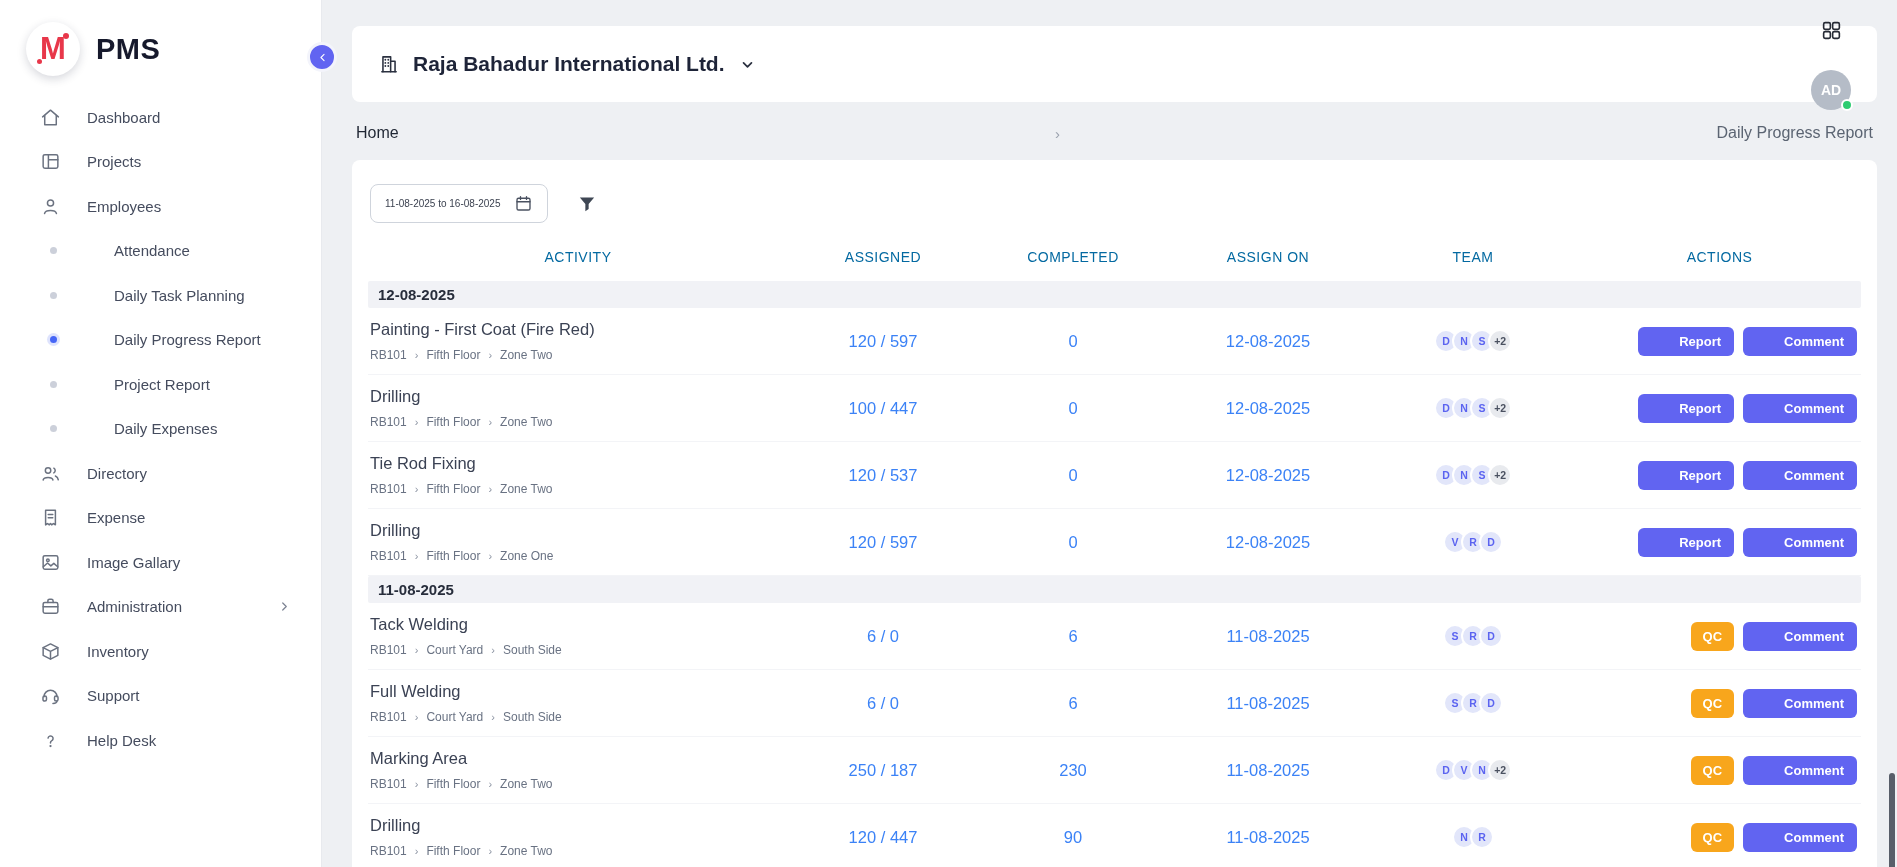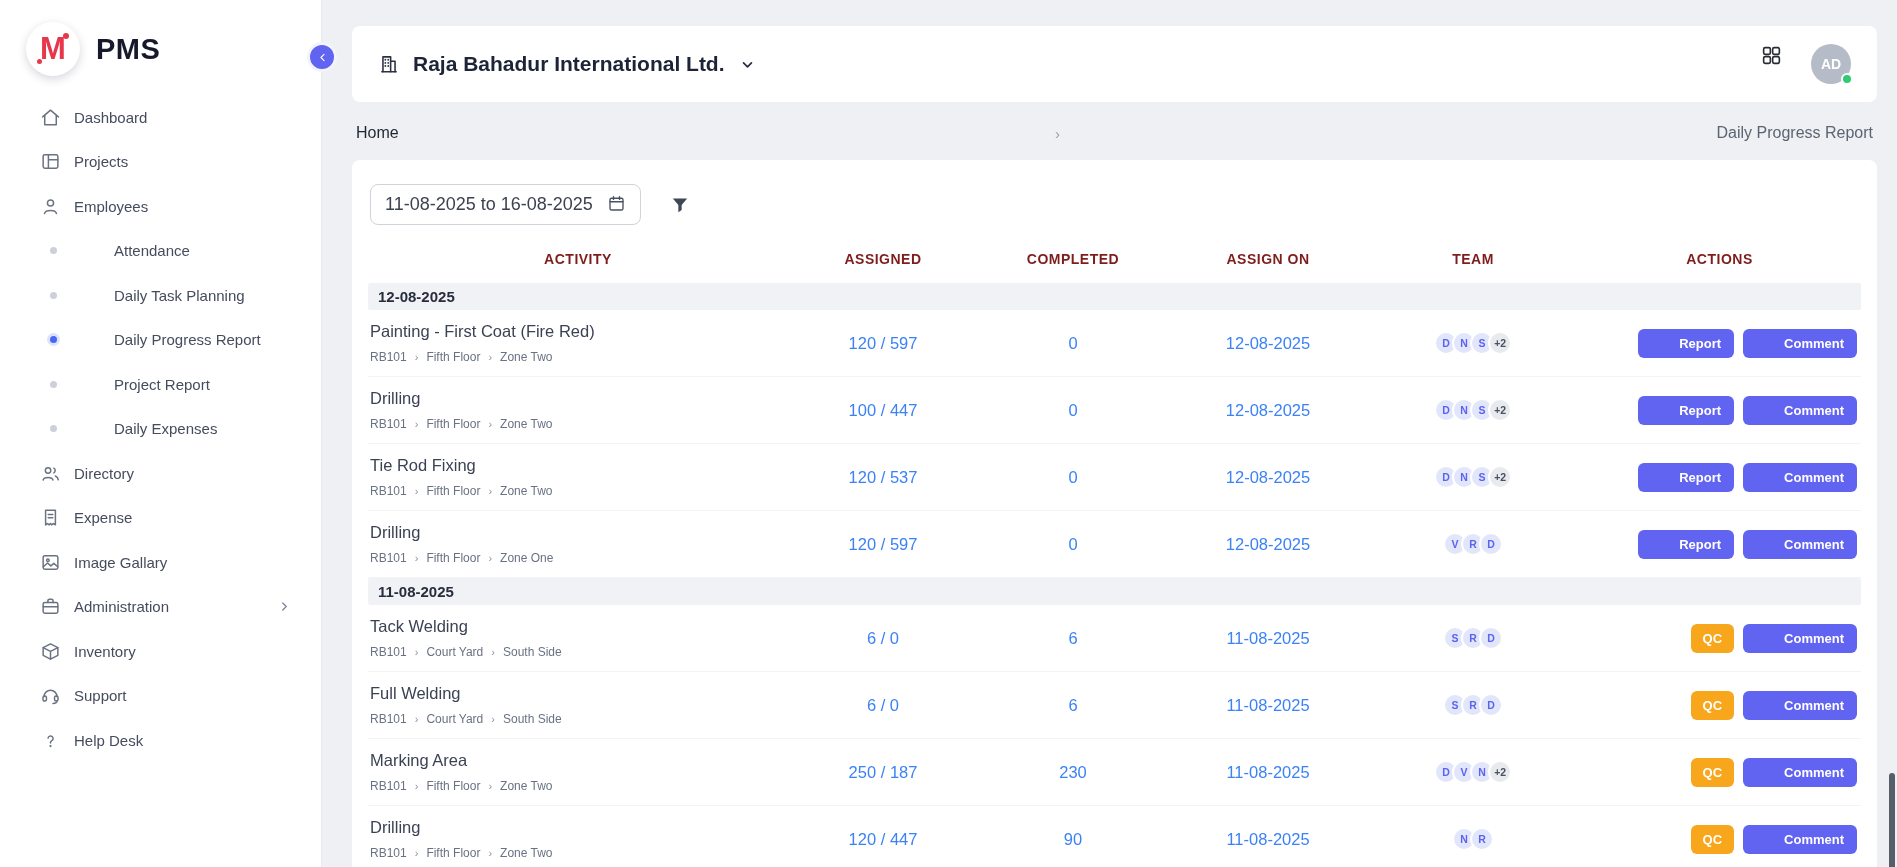--- a/index.html
+++ b/index.html
@@ -28,21 +28,21 @@
     box-shadow: 0 3px 10px rgba(30,35,60,.18);
     display: flex; align-items: center; justify-content: center; position: relative; flex: none;
   }
   .logo-m { font-size: 31px; font-weight: 800; color: var(--logo-red); }
   .logo-mark::before { content:''; position:absolute; width:6px; height:6px; border-radius:50%; background:var(--logo-red); top:11px; right:11px; }
   .logo-mark::after  { content:''; position:absolute; width:5px; height:5px; border-radius:50%; background:var(--logo-red); bottom:12px; left:11px; }
   .logo-text { font-size: 29px; font-weight: 700; color: #16192c; letter-spacing: .5px; }
 
   .nav { padding: 8px 10px 0; font-size: 15px; color: #454c5e; }
   .nav-item {
-    display: flex; align-items: center; gap: 13px;
+    display: flex; align-items: center; gap: 26px;
     padding: 11px 14px 11px 26px; margin: 1.5px 4px; border-radius: 8px;
     cursor: pointer; line-height: 21px; position: relative;
   }
   .icn { display: inline-flex; }
   .icn svg { display: block; }
   .nav-icon svg { width: 21px; height: 21px; color: #6b7280; }
   .nav-chevron { margin-left: auto; }
   .nav-chevron svg { width: 17px; height: 17px; color: #7b8292; }
   .nav-item.active { background: #e9ebfb; color: var(--accent); }
   .nav-item.active .nav-icon svg, .nav-item.active .nav-chevron svg { color: var(--accent); }
@@ -68,21 +68,21 @@
   
   .main { margin-left: 322px; padding: 26px 20px 0 30px; height: 867px; }
   .topbar {
     background: #fff; border-radius: 8px; height: 76px;
     display: flex; align-items: center; justify-content: space-between; padding: 0 26px;
   }
   .company { display: flex; align-items: center; gap: 13px; cursor: pointer; }
   .company .icn svg { width: 22px; height: 22px; color: #2b3140; }
   .company-name { font-size: 21px; font-weight: 700; color: #1e2438; }
   .company .chev svg { width: 19px; height: 19px; color: #2b3140; stroke-width: 2.2; }
-  .topbar-right { display: flex; gap: 28px; }
+  .topbar-right { display: flex; align-items: center; gap: 28px; flex-direction: column; }
   .grid-btn { cursor: pointer; }
   .grid-btn svg { width: 23px; height: 23px; color: #262b35; }
   .avatar {
     width: 40px; height: 40px; border-radius: 50%; background: #b5bcc7; color: #fff;
     font-size: 14px; font-weight: 700; display: flex; align-items: center; justify-content: center;
     position: relative; cursor: pointer;
   }
   .status-dot {
     position: absolute; right: -2px; bottom: -1px; width: 12px; height: 12px;
     border-radius: 50%; background: var(--green); border: 2px solid #fff;
@@ -92,33 +92,33 @@
   .bc-home { color: #1f2633; cursor: pointer; }
   .bc-sep { color: #9aa1ad; font-size: 15px; }
   .bc-current { color: #5b6472; }
 
   .card {
     background: #fff; border-radius: 8px 8px 0 0; padding: 22px 16px 0;
     min-height: calc(867px - 160px);
   }
   .filters { display: flex; align-items: center; gap: 28px; margin: 2px 0 24px 2px; }
   .date-input {
-    display: inline-flex; gap: 14px;
+    display: inline-flex; align-items: center; gap: 14px;
     border: 1px solid #cfd4dc; border-radius: 8px; padding: 9px 14px;
-    font-size: 18px; color: #3c4250; cursor: pointer; background: #fff;
+    font-size: 10px; color: #3c4250; cursor: pointer; background: #fff;
   }
   .date-input .icn svg { width: 19px; height: 19px; color: #4a5160; }
   .filter-btn { cursor: pointer; display: flex; }
   .filter-btn svg { width: 22px; height: 22px; color: #3f4754; }
 
   
   .thead, .trow { display: grid; grid-template-columns: 420px 190px 190px 200px 210px 1fr; align-items: center; }
   .thead { padding: 2px 0 16px; }
   .th {
-    text-align: center; font-size: 14px; font-weight: 700; color: #7f1d1d;
+    text-align: center; font-size: 14px; font-weight: 400; color: #0369a1;
     letter-spacing: .5px; text-transform: uppercase;
   }
   .group-row {
     background: #f1f2f6; padding: 5px 10px; font-weight: 700; font-size: 15px;
     color: #272d3b; border-radius: 2px;
   }
   .trow { padding: 12px 0; border-bottom: 1px solid #f3f4f7; }
   .cell-activity { padding-left: 2px; }
   .act-name { font-size: 16.5px; color: #3b4254; margin-bottom: 9px; cursor: pointer; }
   .act-path { display: flex; align-items: center; gap: 8px; font-size: 12px; color: #697283; }

